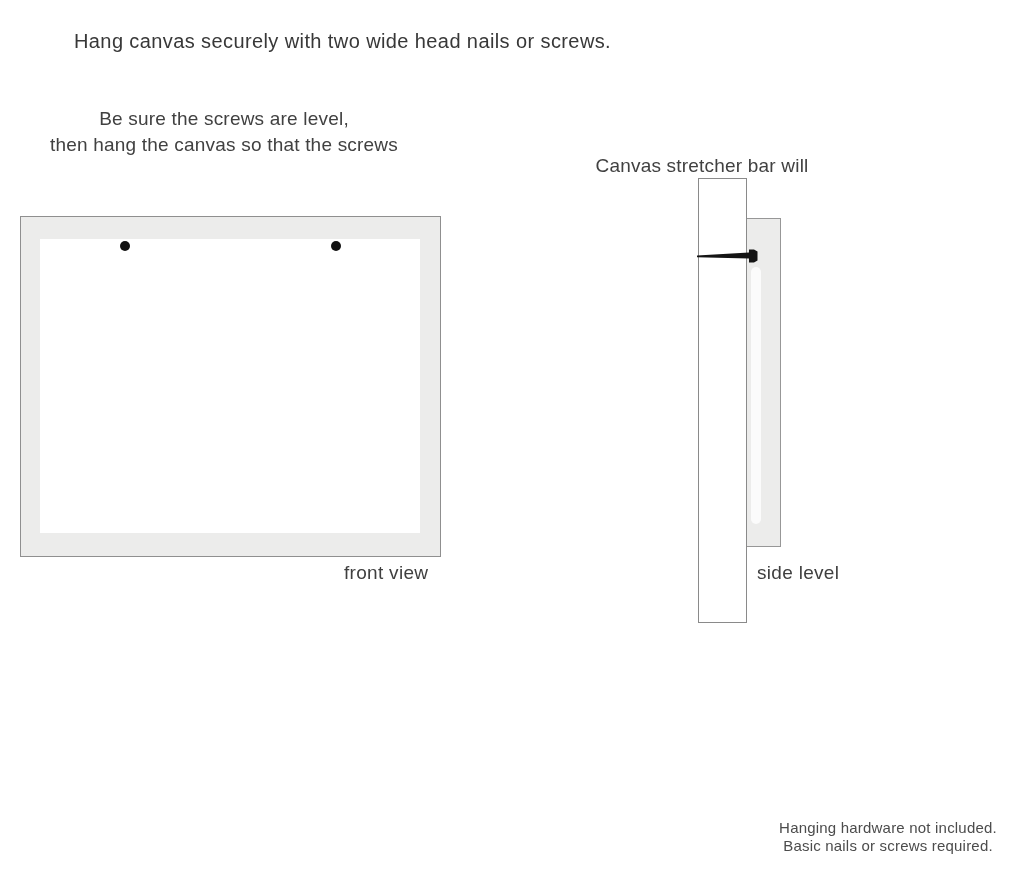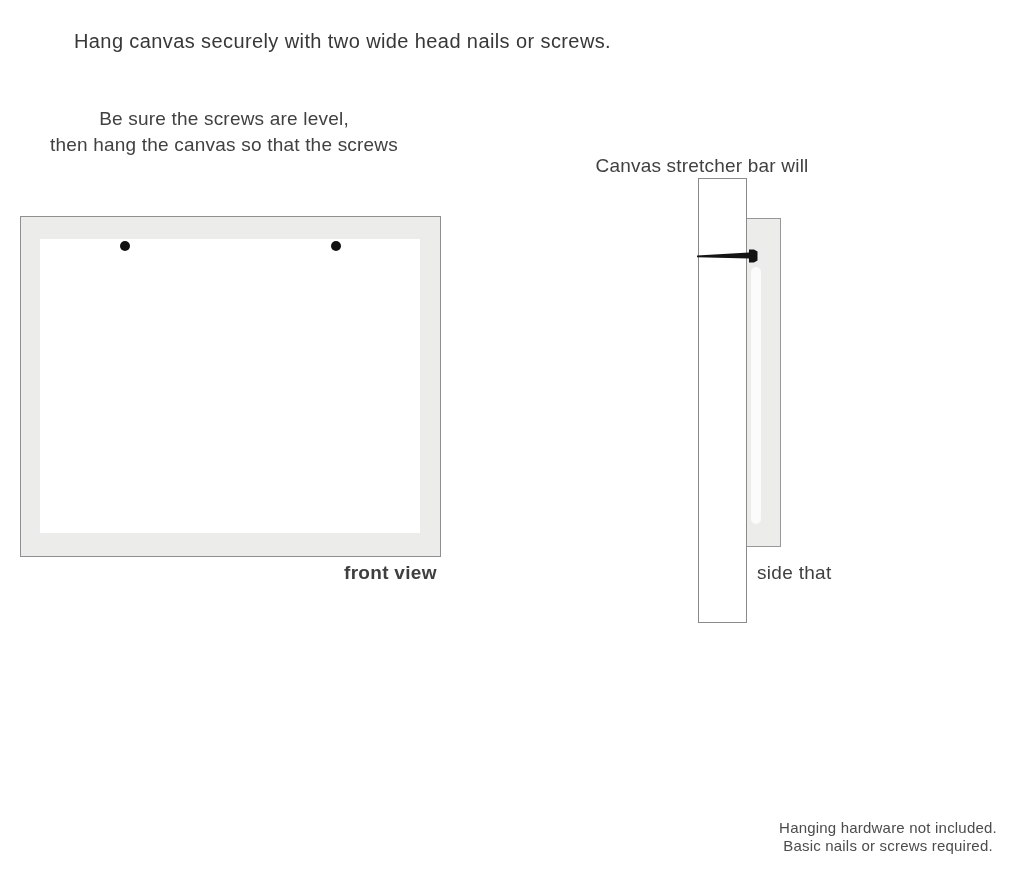--- a/index.html
+++ b/index.html
@@ -57,21 +57,21 @@
   .dot-left  { left: 99px;  top: 24px; }
   .dot-right { left: 310px; top: 24px; }
 
   .view-label {
     position: absolute;
     font-size: 19px;
     letter-spacing: 0.3px;
     color: #3f3f3f;
     white-space: nowrap;
   }
-  .fv-label { left: 344px; top: 562px; font-weight: bold; }
+  .fv-label { left: 344px; top: 562px; }
   .sv-label { left: 757px; top: 562px; }
 
   
   .sv-canvas {
     position: absolute;
     left: 746px; top: 218px;
     width: 35px; height: 329px;
     background: #ececeb;
     border: 1px solid #979797;
   }
@@ -130,20 +130,20 @@
   </div>
   <div class="view-label fv-label">front view</div>
 
   <div class="sv-canvas">
     <div class="sv-canvas-inner"></div>
   </div>
   <div class="sv-wall"></div>
   <svg class="nail-svg" viewBox="0 0 70 22" xmlns="http://www.w3.org/2000/svg">
     <polygon points="3,10.6 55,7.4 55,4.6 60,4.6 63.5,6.5 63.5,15.5 60,17.4 55,17.4 55,13.6 3,12.2" fill="#141414"></polygon>
   </svg>
-  <div class="view-label sv-label">side that</div>
+  <div class="view-label sv-label">side level</div>
 
   <div class="footer">
     <div>Hanging hardware not included.</div>
     <div>Basic nails or screws required.</div>
   </div>
 
 </div>
 
 </body></html>

